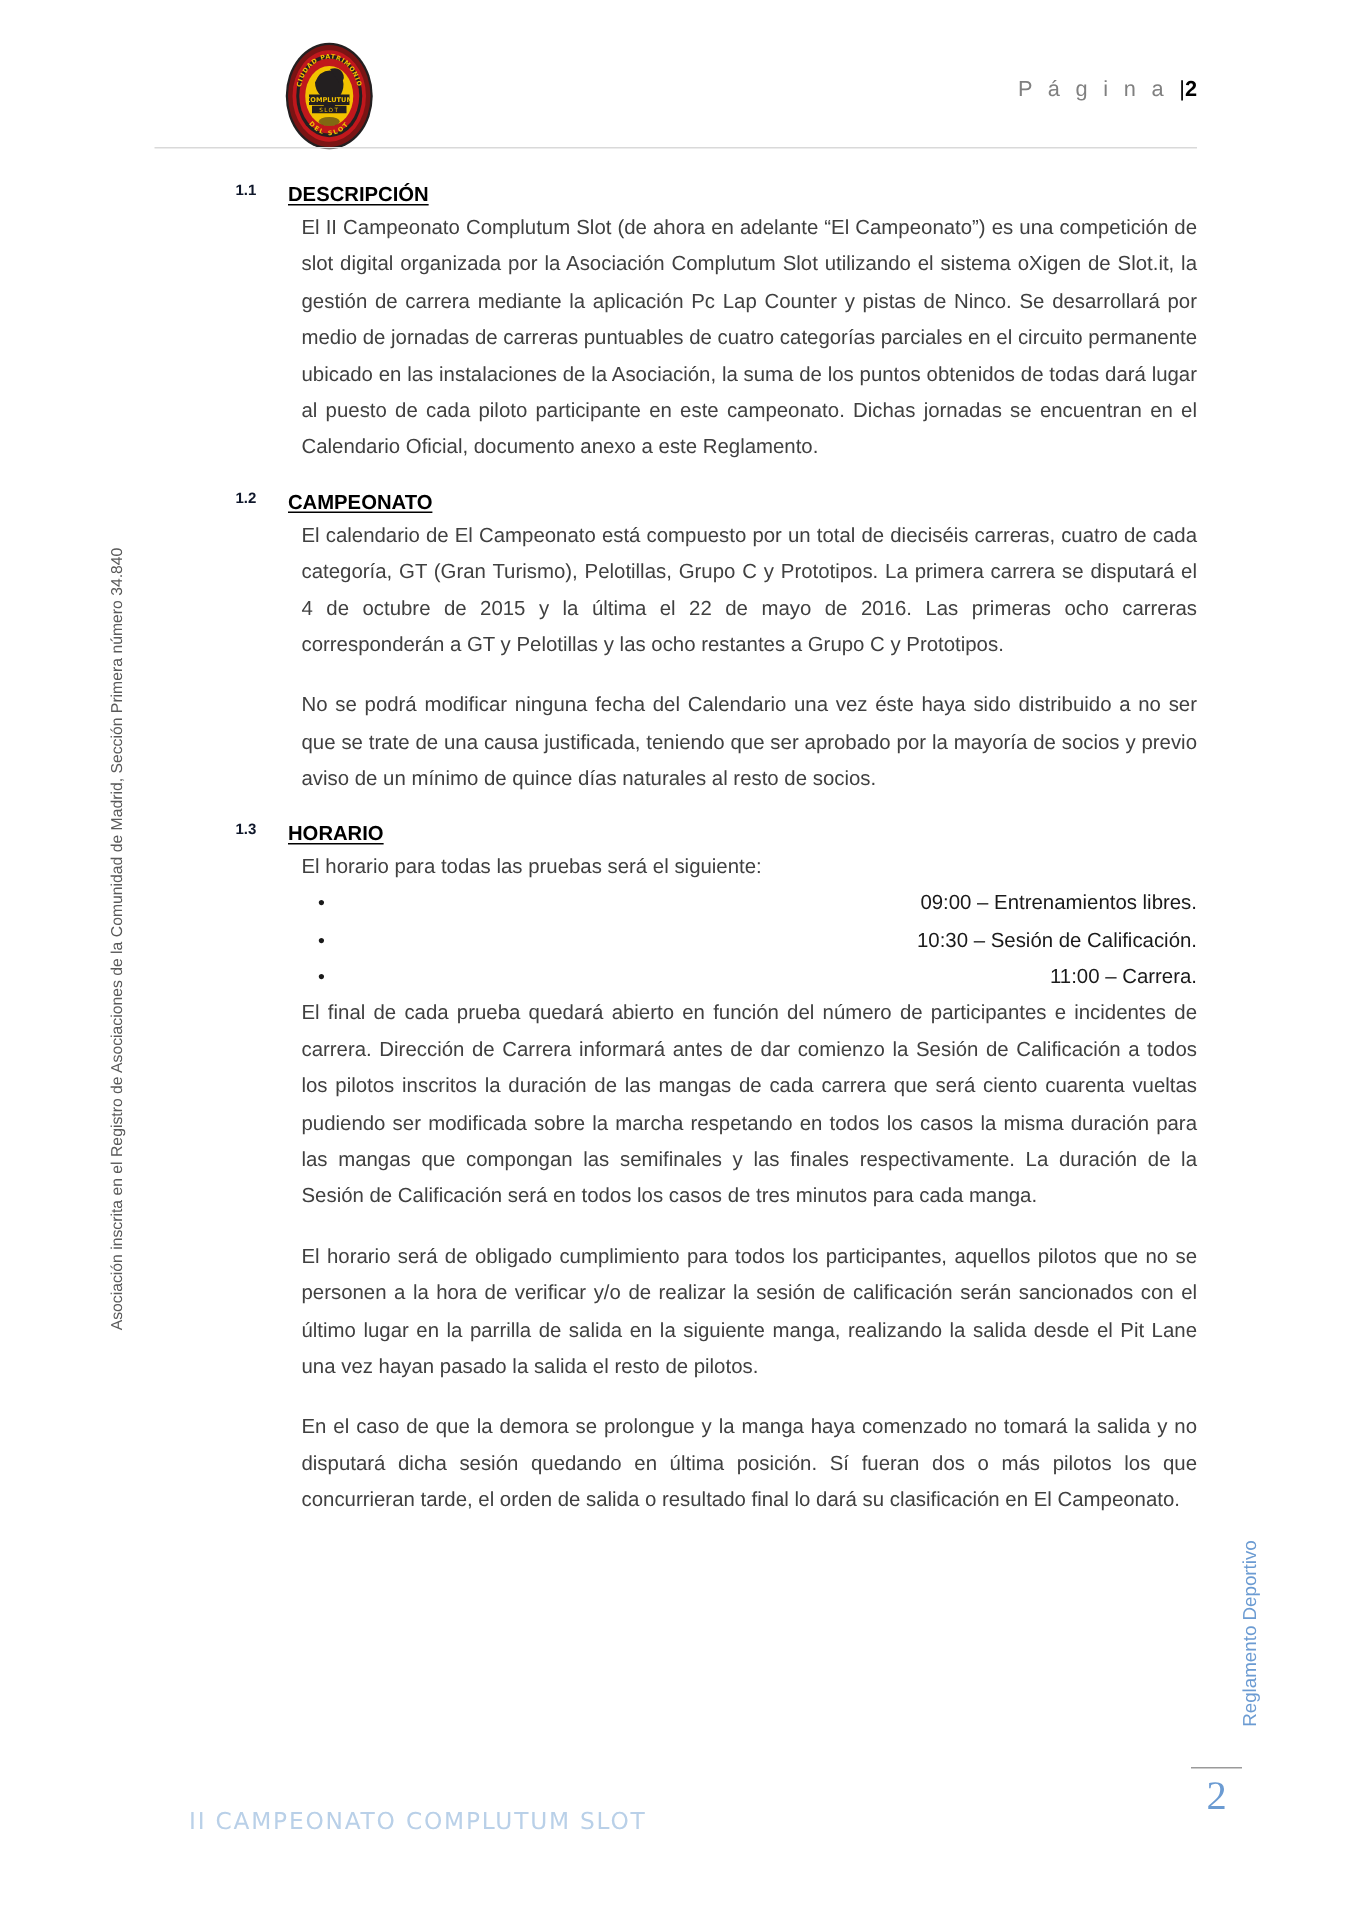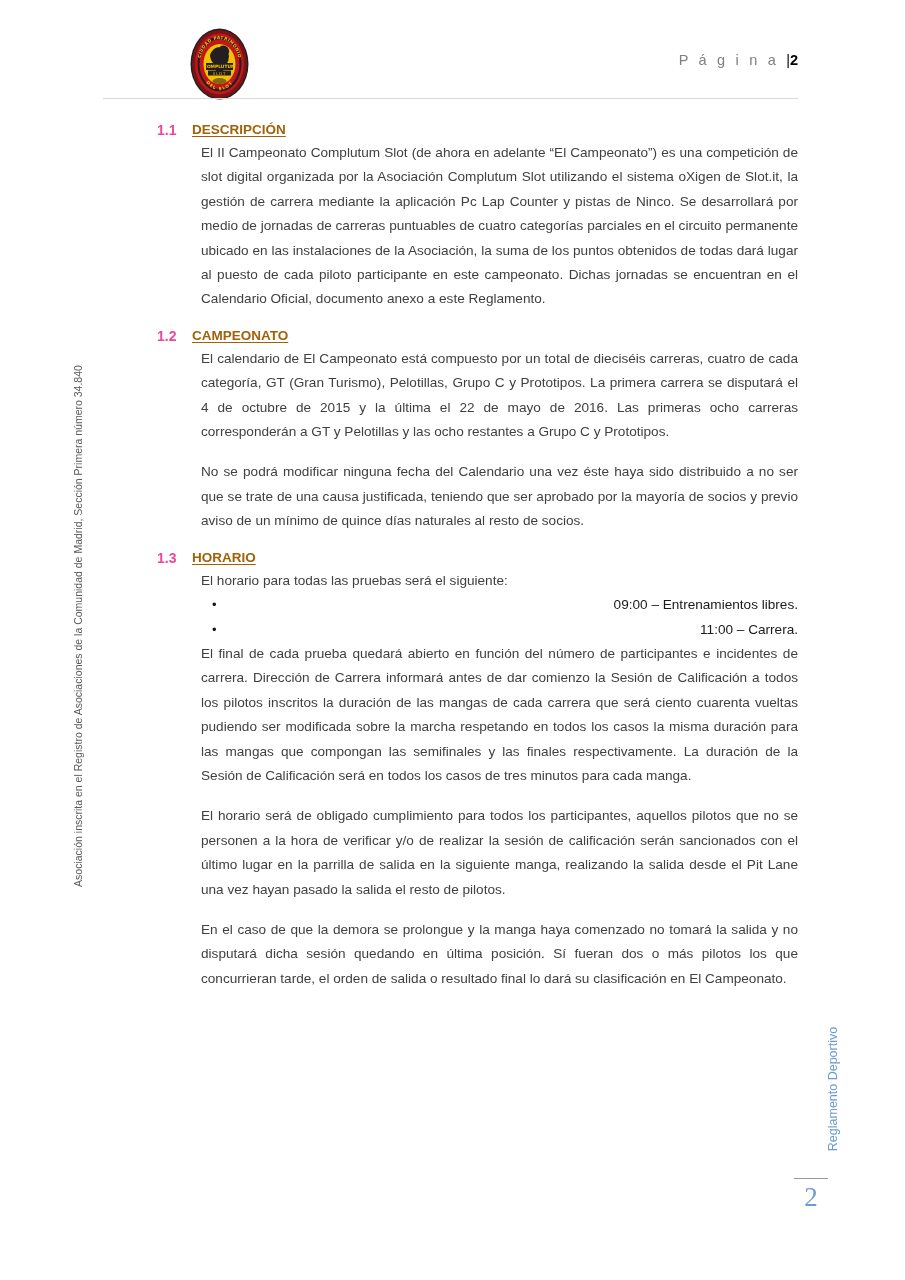--- a/index.html
+++ b/index.html
@@ -125,30 +125,30 @@
   }
   .section {
     margin-bottom: 16px;
   }
   .sec-head {
     display: flex;
     margin-left: 31px;
     margin-bottom: 3px;
   }
   .sec-num {
-    font-size: 14px;
-    font-weight: bold;
-    color: #ec4899;
+    font-size: 10px;
+    font-weight: bold;
+    color: #0f172a;
     width: 35px;
     flex: 0 0 35px;
   }
   .sec-title {
     font-size: 13.5px;
     font-weight: bold;
-    color: #a16207;
+    color: #000000;
     text-decoration: underline;
     text-underline-offset: 2px;
   }
   p.para {
     margin: 0 0 0 0;
     padding: 0 0 0 75px;
     font-size: 13.6px;
     line-height: 24.4px;
     color: #404040;
     text-align: justify;
@@ -257,23 +257,25 @@
     </div>
 
     <div class="section">
       <div class="sec-head">
         <span class="sec-num">1.3</span>
         <span class="sec-title">HORARIO</span>
       </div>
       <p class="para">El horario para todas las pruebas será el siguiente:</p>
       <ul class="bullets">
         <li>09:00  – Entrenamientos libres.</li>
+        <li>10:30 – Sesión de Calificación.</li>
         <li>11:00 – Carrera.</li>
       </ul>
       <p class="para">El final de cada prueba quedará abierto en función del número de participantes e incidentes de carrera. Dirección de Carrera informará antes de dar comienzo la Sesión de Calificación a  todos los pilotos inscritos la duración de las mangas de cada carrera que será ciento cuarenta vueltas pudiendo ser modificada sobre la marcha respetando en todos los casos la misma duración para las mangas que compongan las semifinales y las finales respectivamente. La duración de la Sesión de Calificación será en todos los casos de tres minutos para cada manga.</p>
       <p class="para">El horario será de obligado cumplimiento para todos los participantes, aquellos pilotos que no se personen a la hora de verificar y/o de realizar la sesión de calificación serán sancionados con el último lugar en la parrilla de salida en la siguiente manga, realizando la salida desde el Pit Lane una vez hayan pasado la salida el resto de pilotos.</p>
       <p class="para">En el caso de que la demora se prolongue y la manga haya comenzado no tomará la salida y no disputará dicha sesión quedando en última posición. Sí fueran dos o más pilotos los que concurrieran tarde, el orden de salida o resultado final lo dará su clasificación en El Campeonato.</p>
     </div>
 
   </div>
 
+  <div class="footer-title">II CAMPEONATO COMPLUTUM SLOT</div>
 
 </div>
 
 </body></html>

